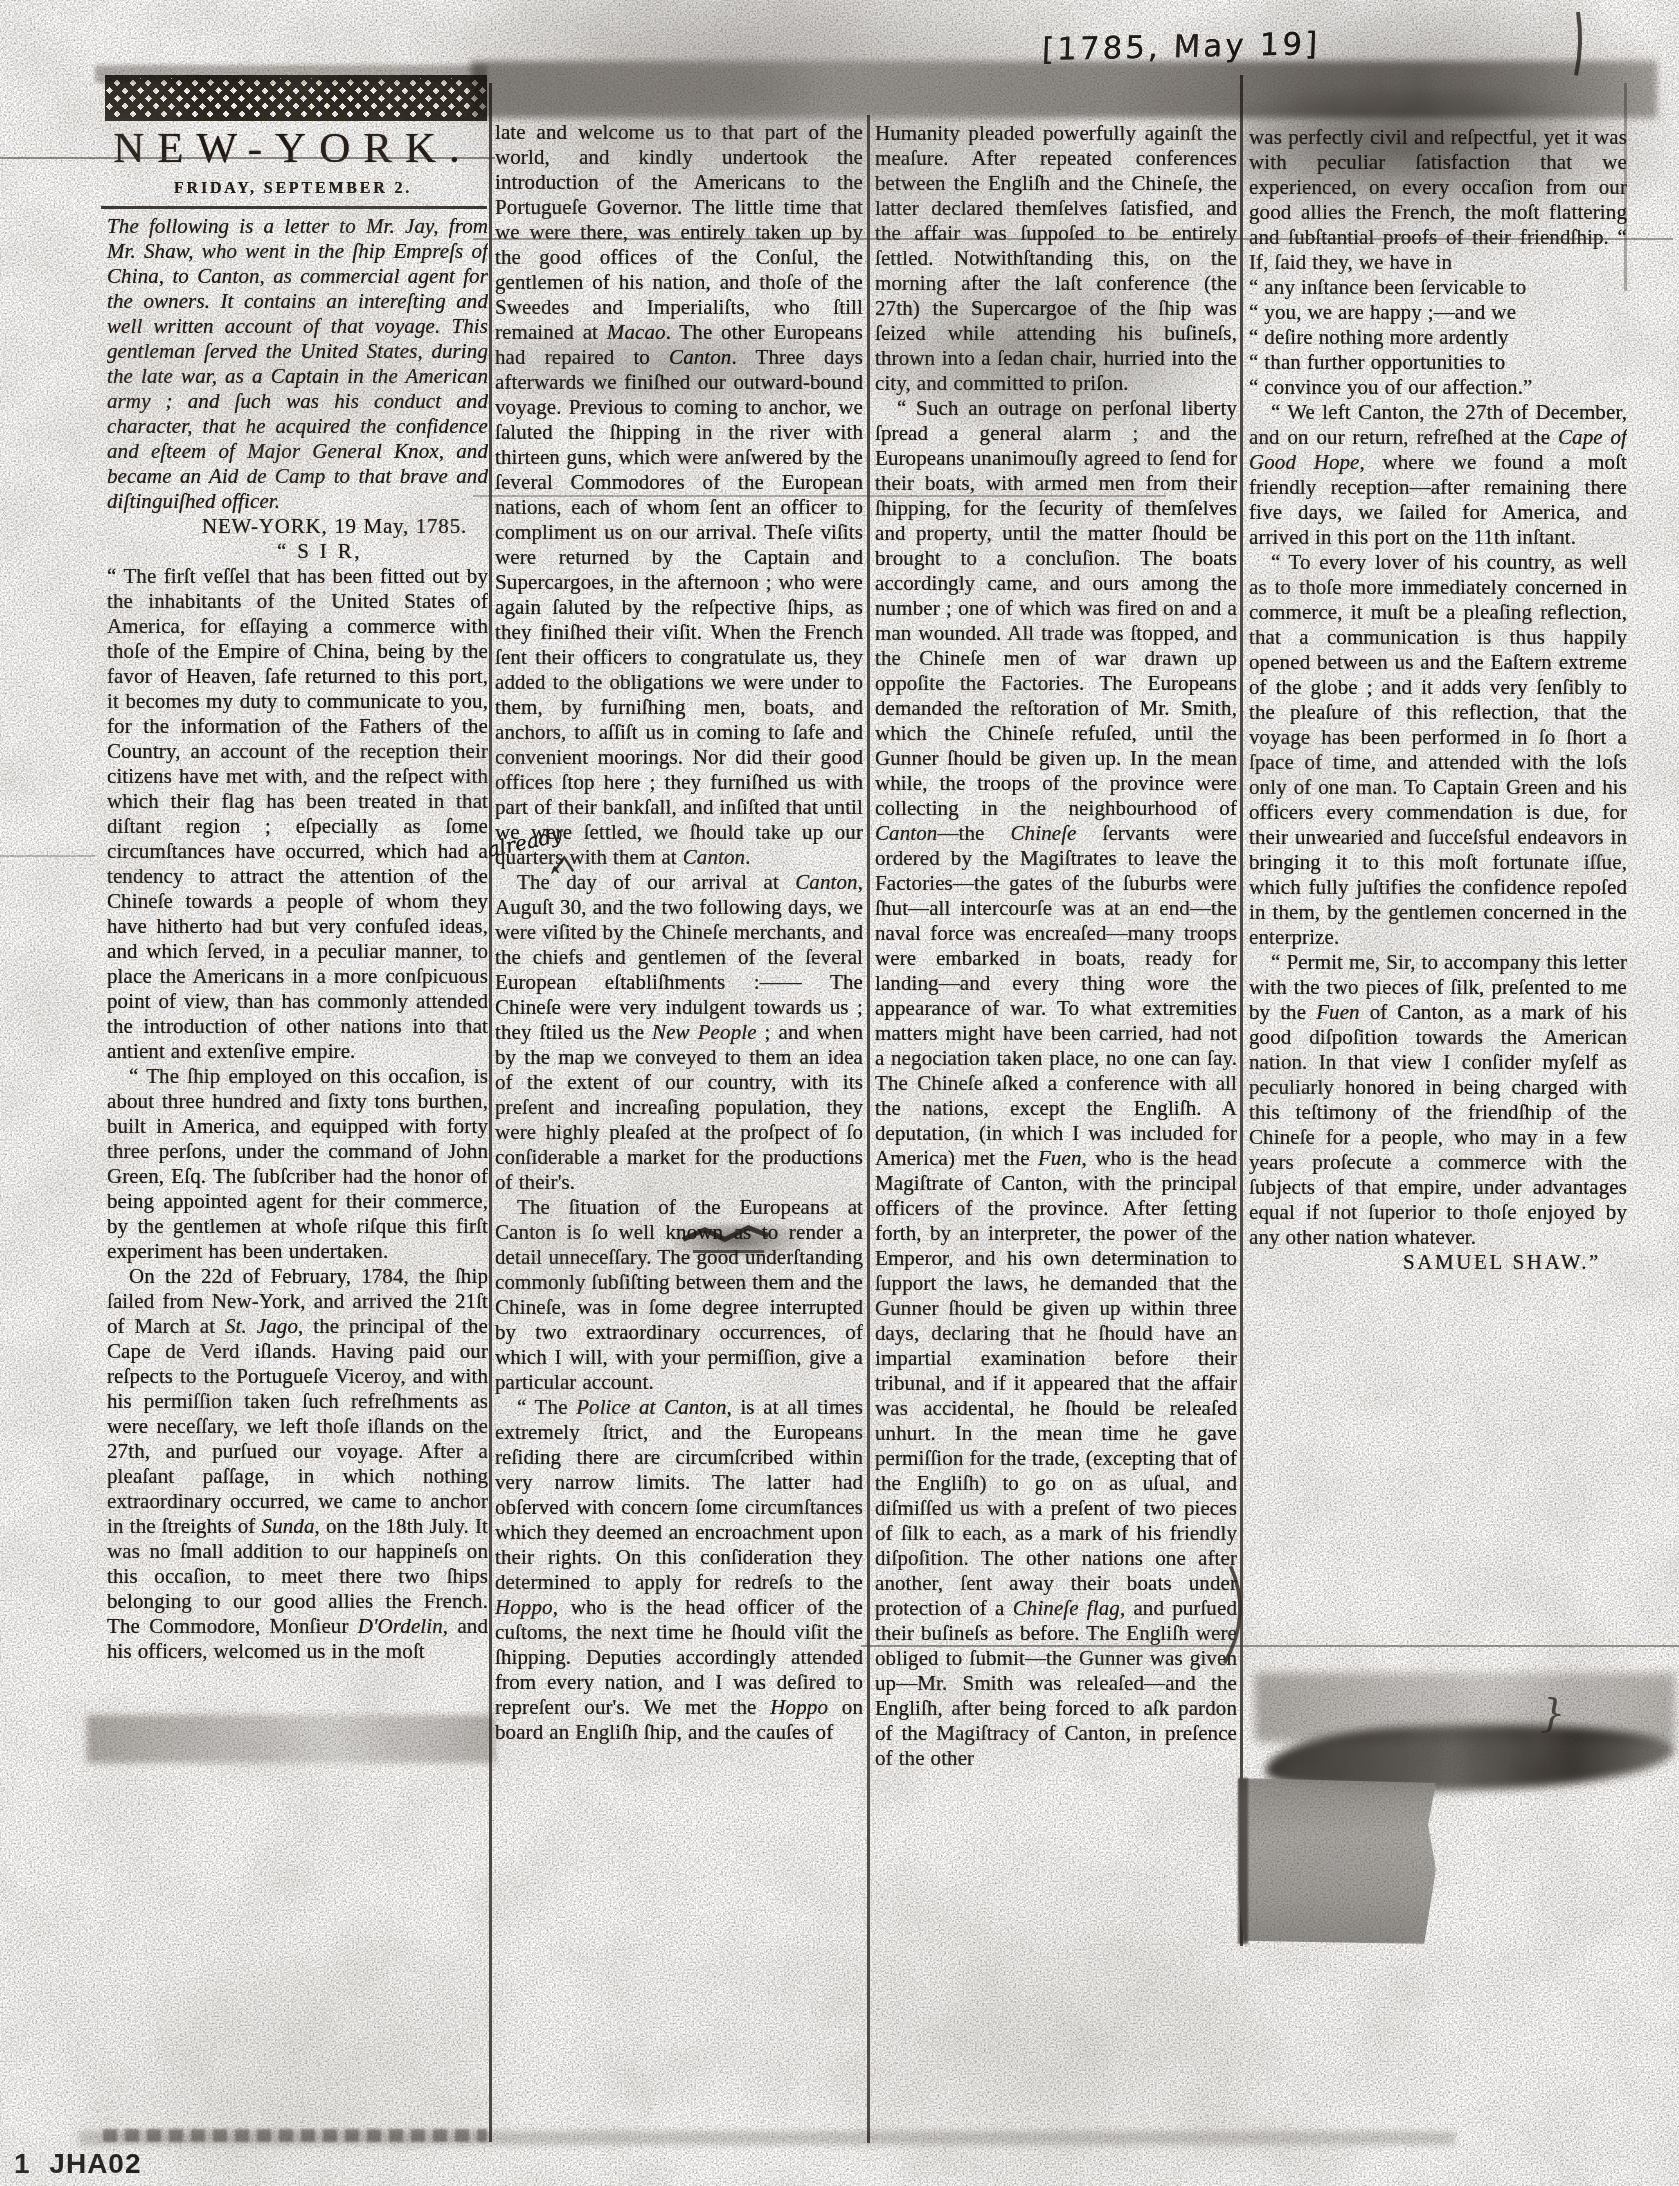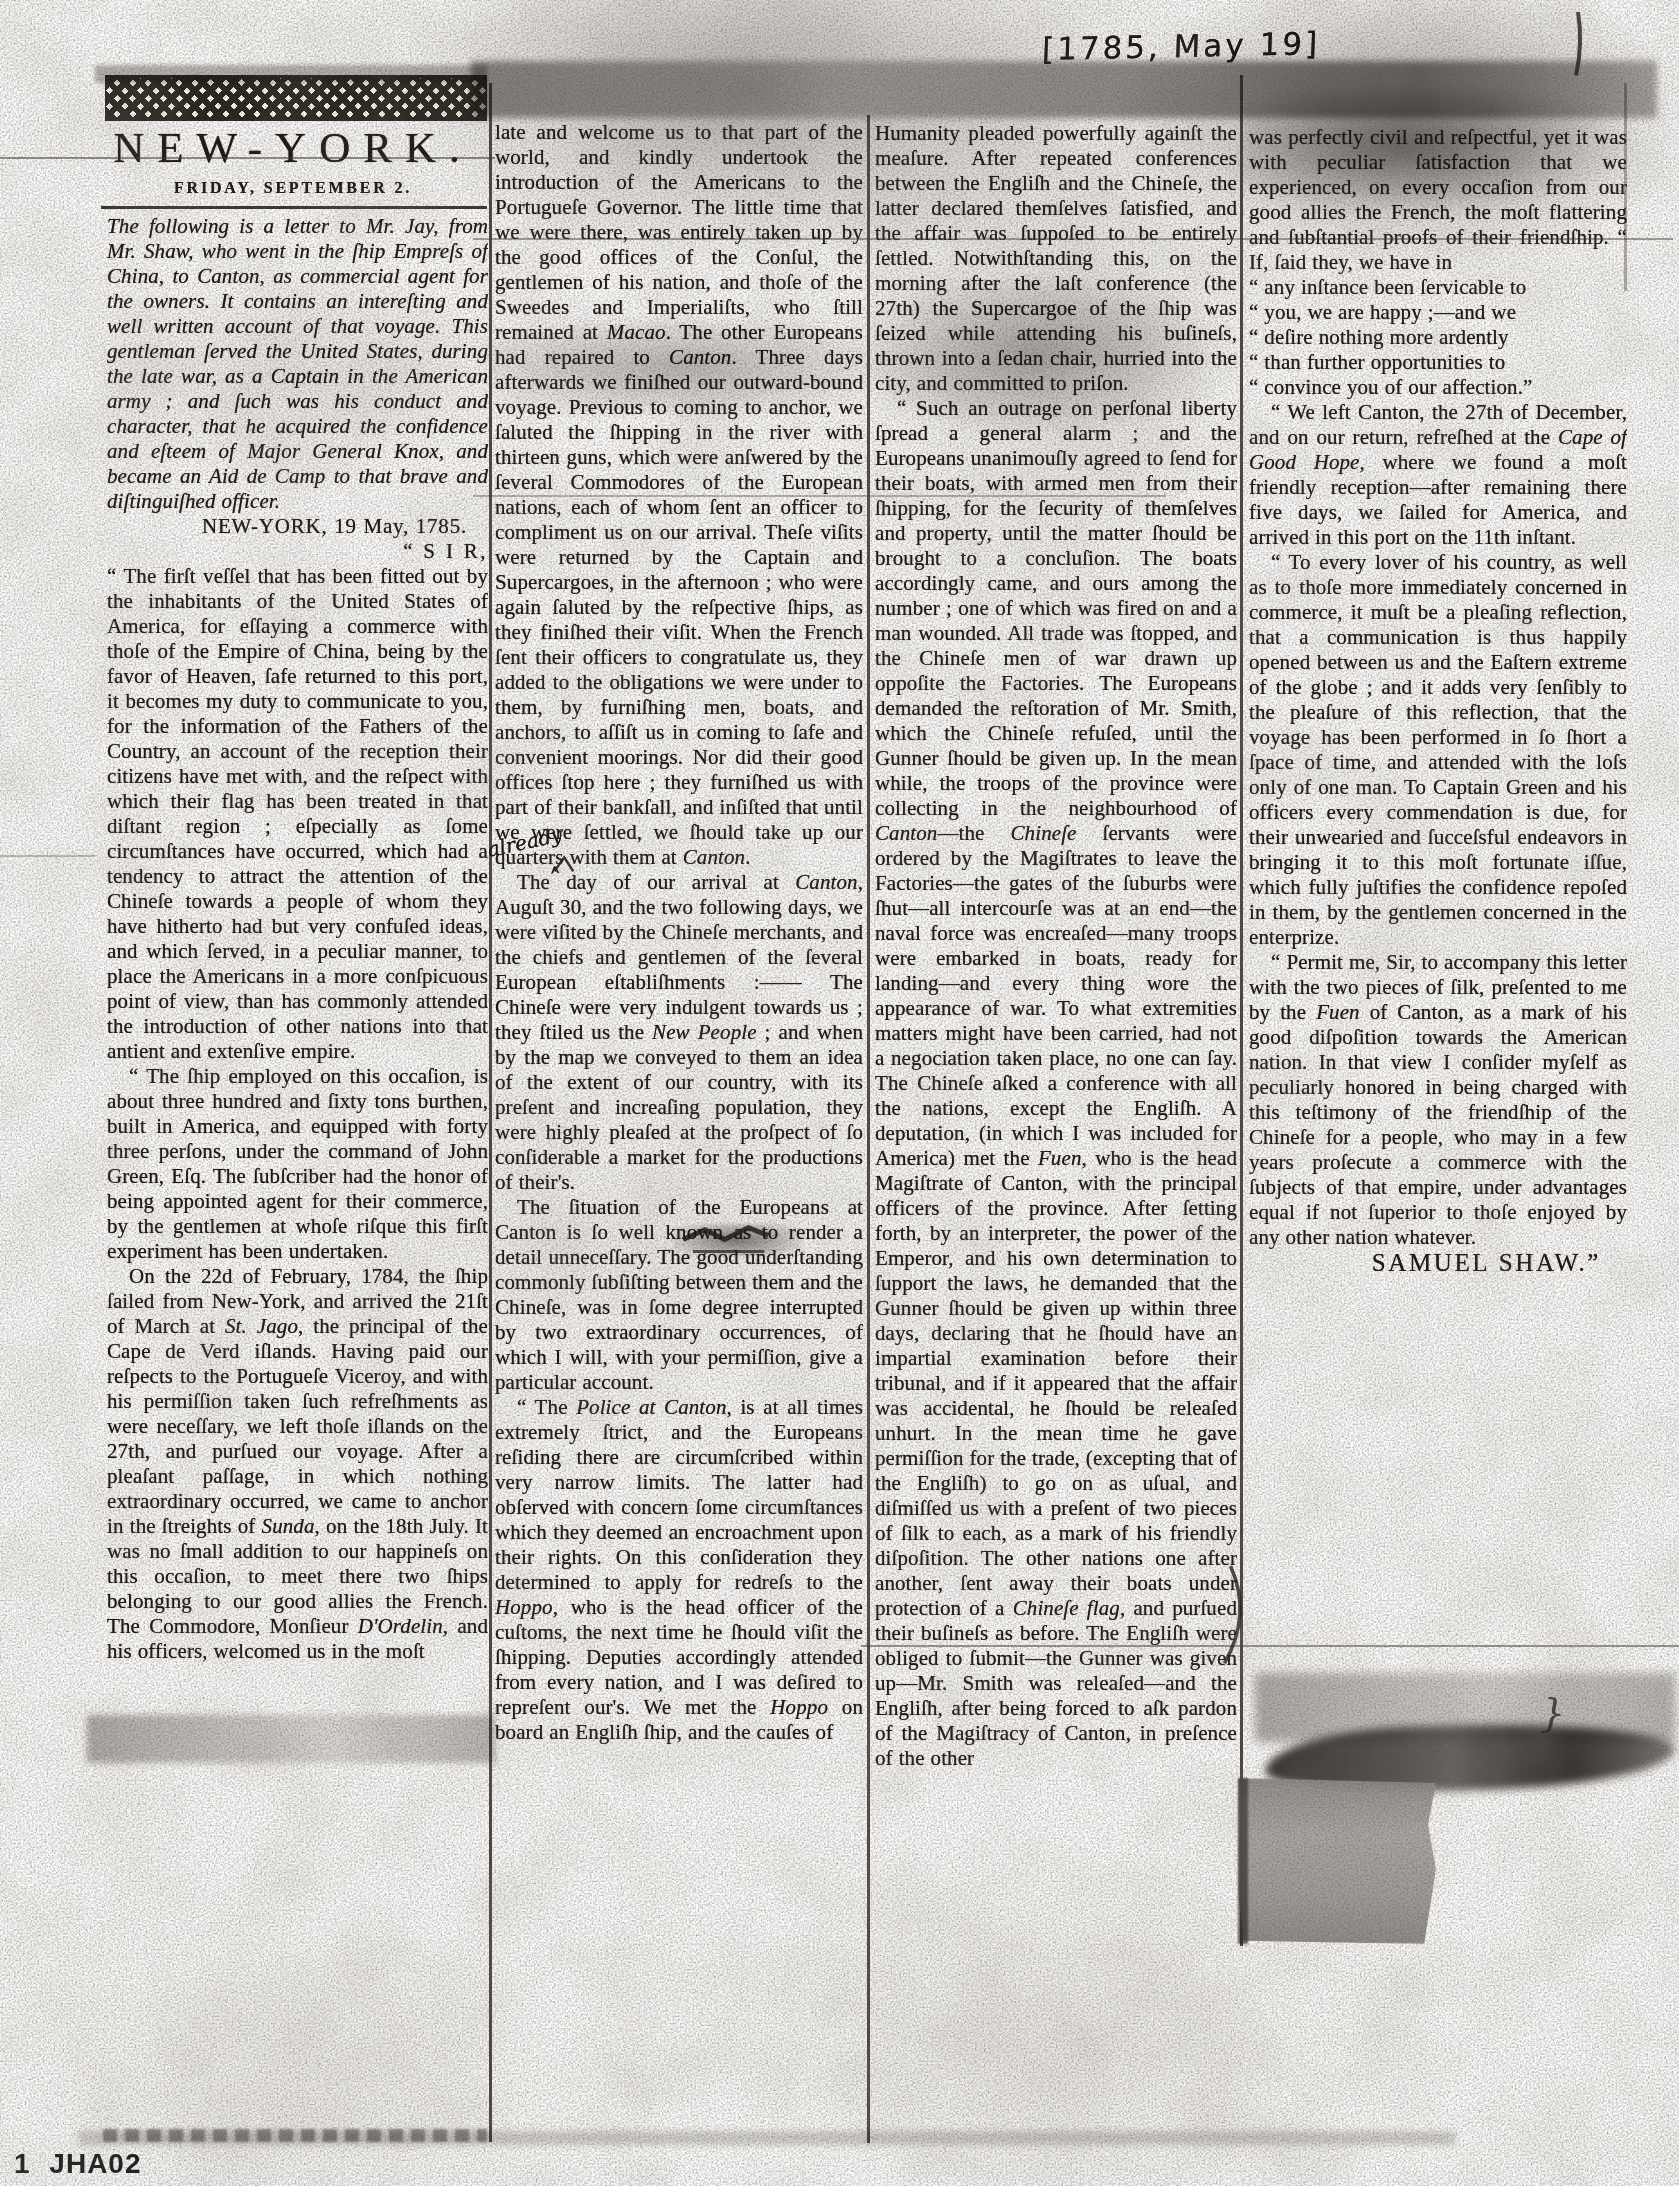--- a/index.html
+++ b/index.html
@@ -30,23 +30,23 @@
     font-size:16px;font-weight:bold;letter-spacing:2.8px;text-shadow:0 0 0.6px rgba(20,12,6,.8);}
   .mast-rule{position:absolute;left:101px;top:206px;width:386px;height:2.6px;background:#17120d;opacity:.85;z-index:3;}
   
   .col{position:absolute;z-index:2;text-align:justify;font-size:21px;line-height:25px;
        letter-spacing:0.1px;word-spacing:0.6px;overflow:hidden;
        text-shadow:0 0 0.7px rgba(27,20,14,.8);}
   .col p{margin:0;text-indent:22px;}
   .col p.noindent{text-indent:0;}
   .col p.intro{font-style:italic;text-indent:0;}
   .col p.dateline{text-indent:95px;text-align:left;letter-spacing:0.8px;}
-  .col p.salutation{text-indent:44px;text-align:right;letter-spacing:2.5px;}
+  .col p.salutation{text-indent:44px;text-align:center;letter-spacing:2.5px;}
   .col p.quote-block{white-space:pre-line;}
-  .col p.signature{text-align:right;padding-right:26px;letter-spacing:2.6px;font-size:25px;text-indent:0;}
+  .col p.signature{text-align:right;padding-right:26px;letter-spacing:2.6px;font-size:21px;text-indent:0;}
   .col p.address{font-style:italic;white-space:pre-line;text-indent:6px;text-align:left;}
   #col1{left:107px;top:214px;width:381px;height:1929px;}
   #col2{left:495px;top:120px;width:368px;height:2026px;}
   #col3{left:875px;top:121px;width:362px;height:2024px;}
   #col4{left:1249px;top:125px;width:378px;height:1723px;}
   
   .vrule{position:absolute;width:2.6px;background:#241f19;z-index:3;}
   #vr1{left:489px;top:83px;height:2059px;opacity:.82;}
   #vr2{left:867px;top:115px;height:2028px;opacity:.80;}
   #vr3{left:1240px;top:75px;height:1871px;opacity:.82;}

